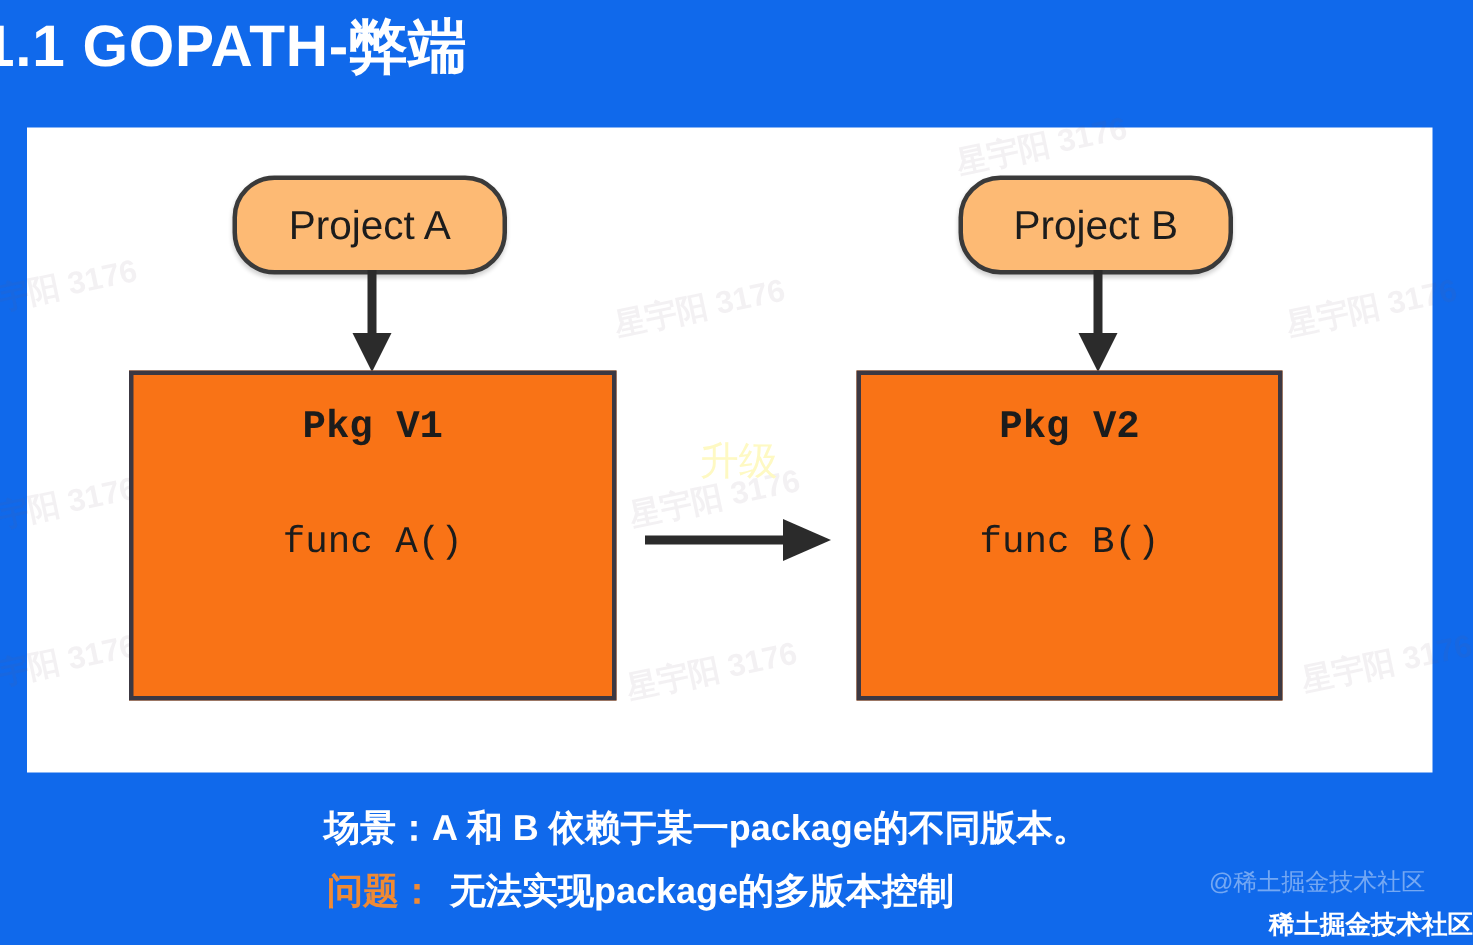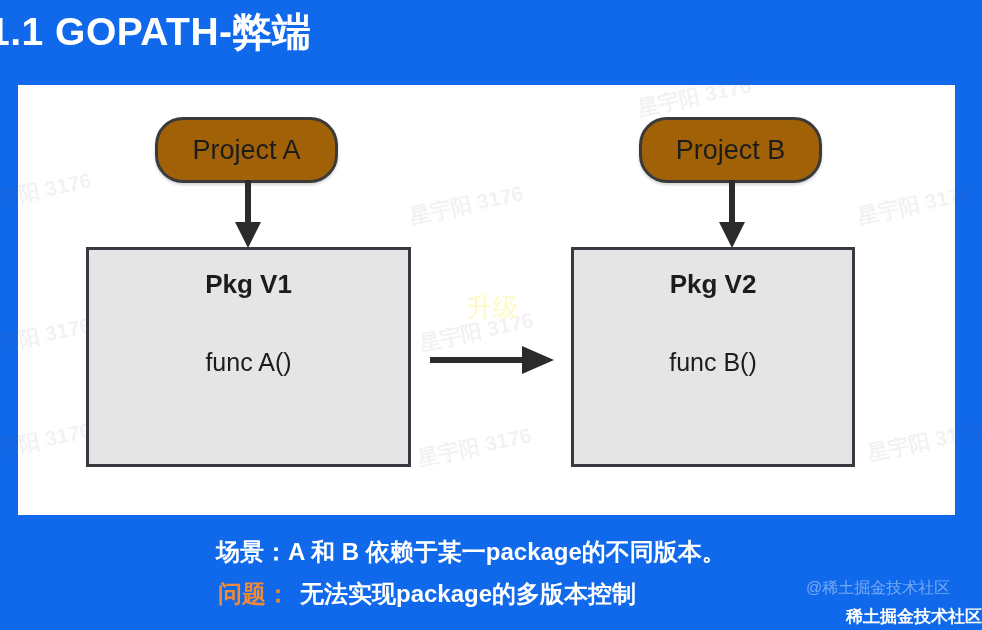--- a/index.html
+++ b/index.html
@@ -56,44 +56,45 @@
     transform: rotate(-12deg);
     transform-origin: left center;
     pointer-events: none;
     user-select: none;
   }
 
   
   .project-node {
     position: absolute;
     box-sizing: border-box;
-    background: #a16207;
+    background: #fdba74;
     border: 3px solid #3a3a3a;
     border-radius: 28px;
     display: flex;
     align-items: center;
     justify-content: center;
     color: #1c1c1c;
     font-size: 27px;
     font-weight: normal;
     box-shadow: 0 2px 3px rgba(0,0,0,0.18);
   }
   #project-a-node { left: 155px; top: 117px; width: 183px; height: 66px; }
   #project-b-node { left: 639px; top: 117px; width: 183px; height: 66px; }
 
   
   .pkg-box {
     position: absolute;
     box-sizing: border-box;
-    background: #e5e5e5;
+    background: #f97316;
     border: 3px solid #3c3842;
     display: flex;
     flex-direction: column;
     align-items: center;
     color: #1c1c1c;
+    font-family: Liberation Mono, monospace;
   }
   #pkg-v1-box { left: 86px; top: 247px; width: 325px; height: 220px; }
   #pkg-v2-box { left: 571px; top: 247px; width: 284px; height: 220px; }
 
   .pkg-title {
     font-size: 26px;
     font-weight: bold;
     margin-top: 19px;
   }
   .pkg-func {

